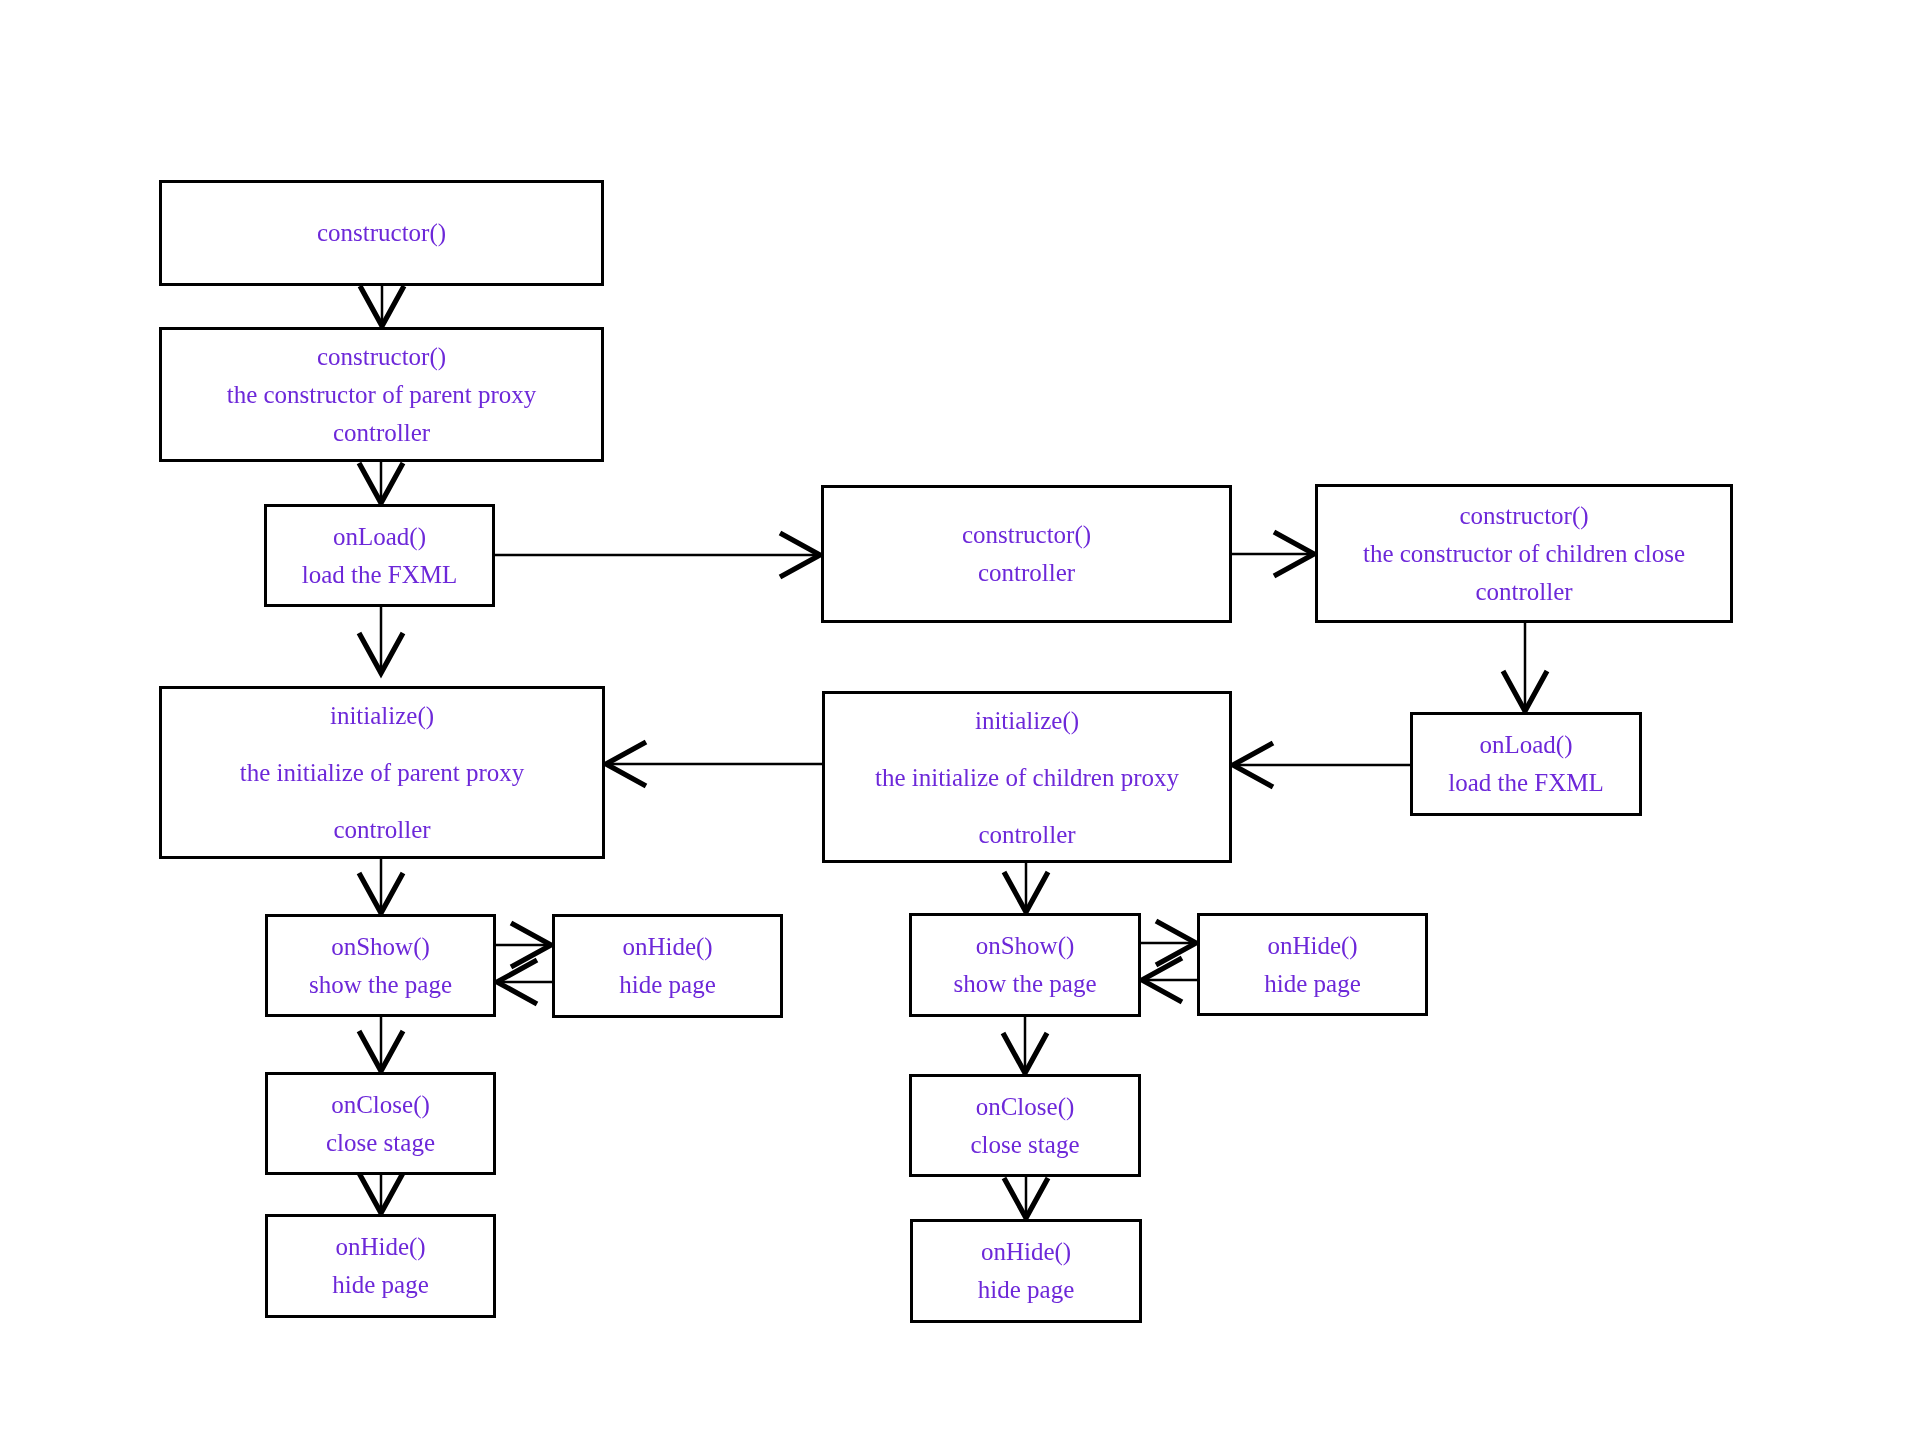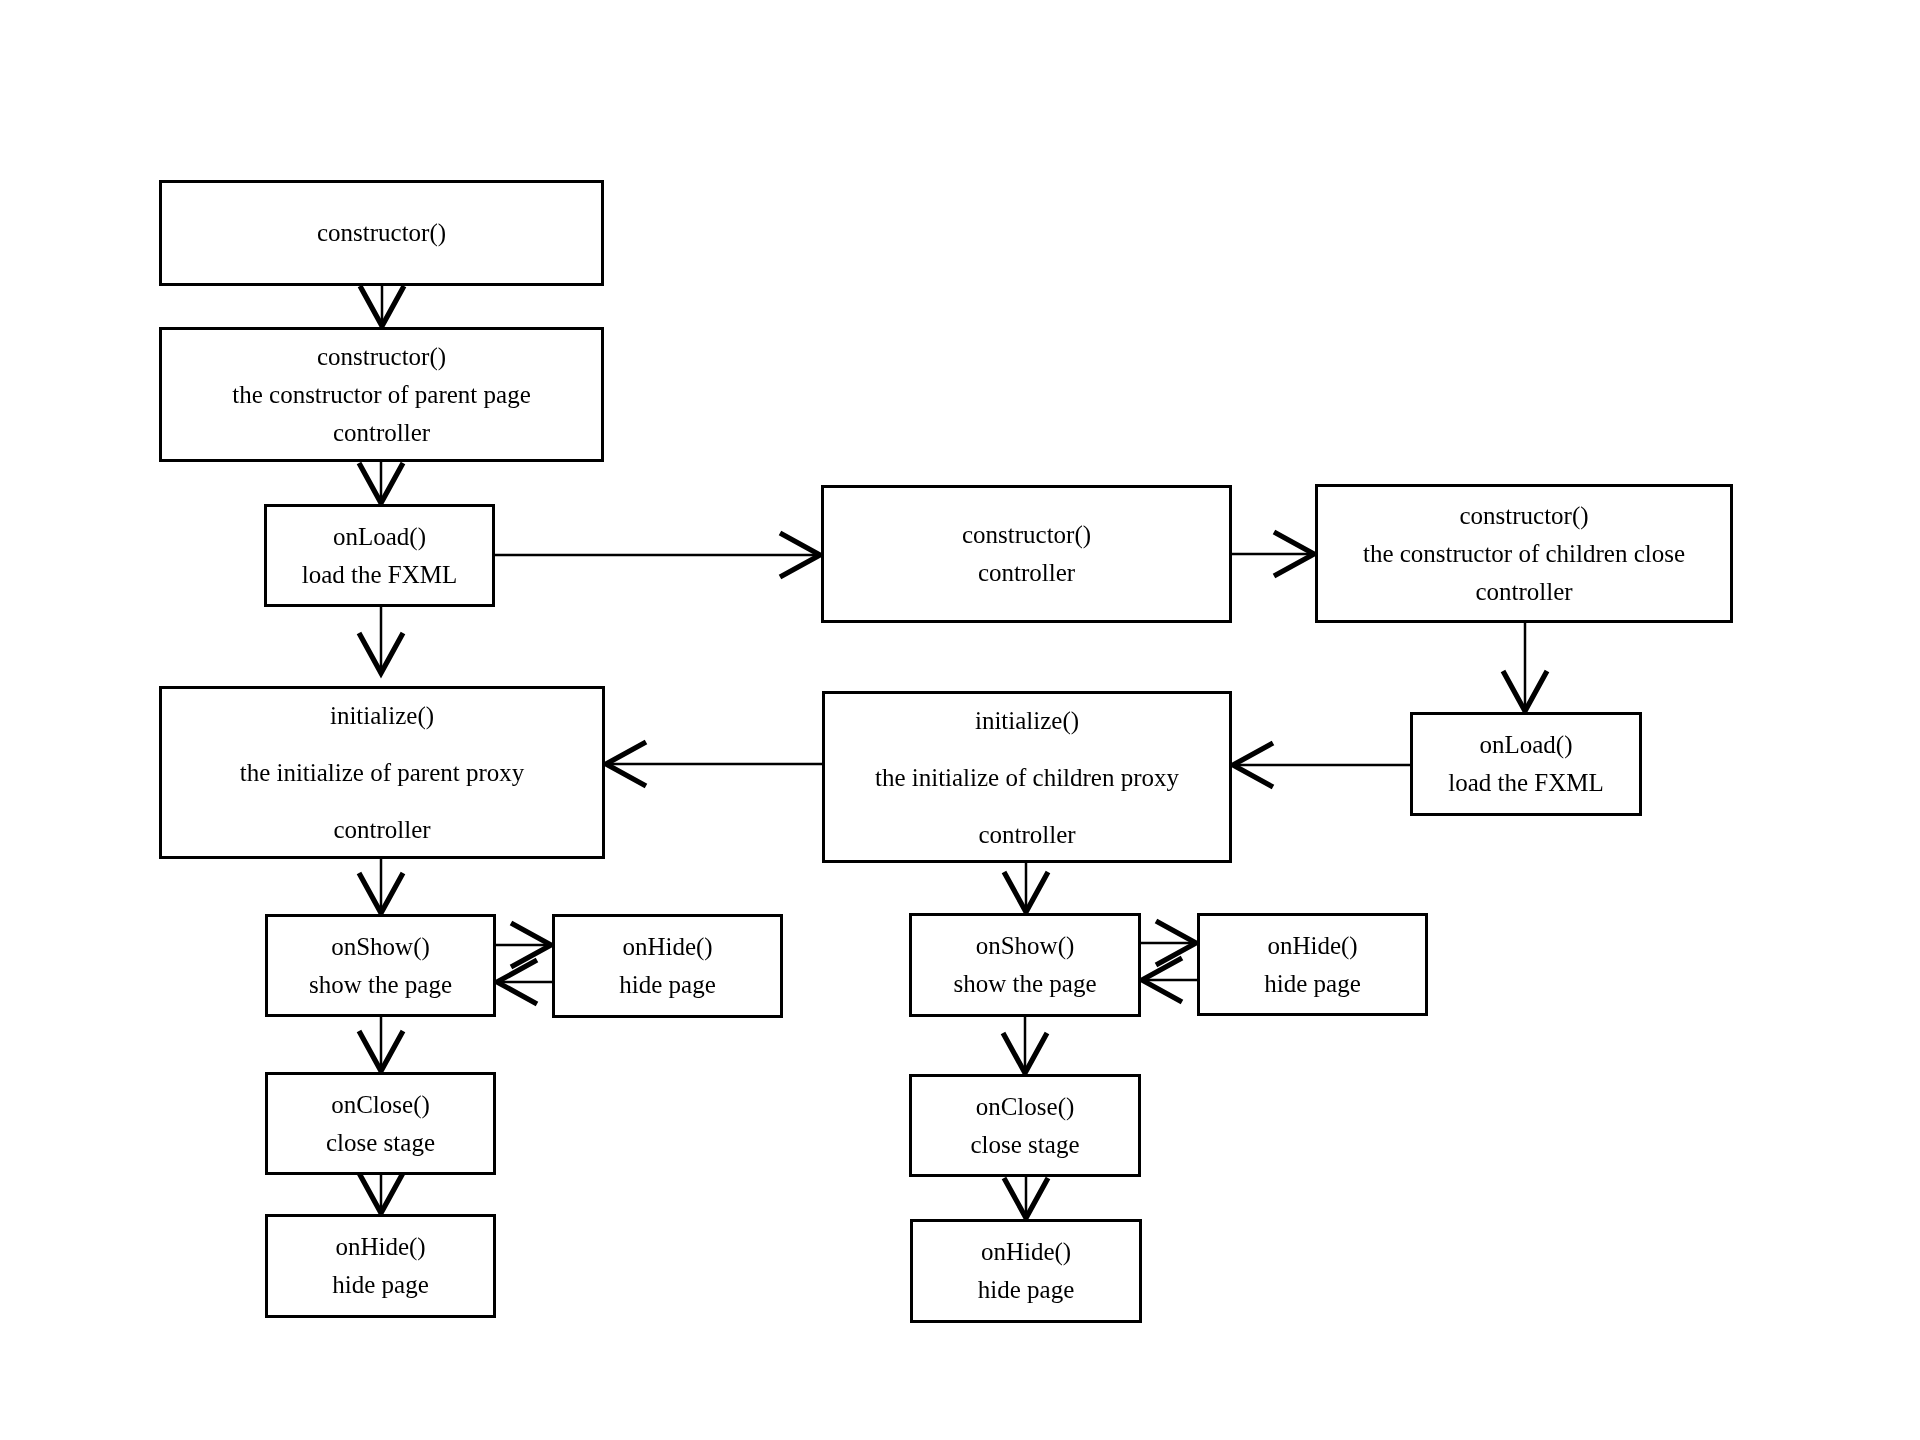--- a/index.html
+++ b/index.html
@@ -28,21 +28,21 @@
     border: 3px solid #000000;
     background: #ffffff;
     display: flex;
     flex-direction: column;
     align-items: center;
     justify-content: center;
     text-align: center;
     font-family: "Liberation Serif", "DejaVu Serif", serif;
     font-size: 25px;
     line-height: 38px;
-    color: #000000;
+    color: #6d28d9;
     white-space: nowrap;
   }
   .node.spread {
     line-height: 57px;
     margin-top: 12px;
   }
   .node .line {
     width: 100%;
   }
 </style>
@@ -76,21 +76,21 @@
         <line x1="1025" y1="1016" x2="1025" y2="1071" stroke="#000000" stroke-width="2.5" marker-end="url(#arrow-open)"></line>
         <line x1="1026" y1="1176" x2="1026" y2="1216" stroke="#000000" stroke-width="2.5" marker-end="url(#arrow-open)"></line>
       </g>
   </svg>
   <div id="node-layer">
       <div class="node" style="left: 159px; top: 180px; width: 445px; height: 106px;">
         <div class="line">constructor()</div>
       </div>
       <div class="node" style="left: 159px; top: 327px; width: 445px; height: 135px;">
         <div class="line">constructor()</div>
-        <div class="line">the constructor of parent page</div>
+        <div class="line">the constructor of parent proxy</div>
         <div class="line">controller</div>
       </div>
       <div class="node" style="left: 264px; top: 504px; width: 231px; height: 103px;">
         <div class="line">onLoad()</div>
         <div class="line">load the FXML</div>
       </div>
       <div class="node spread" style="left: 159px; top: 674px; width: 446px; height: 173px;">
         <div class="line">initialize()</div>
         <div class="line">the initialize of parent proxy</div>
         <div class="line">controller</div>

